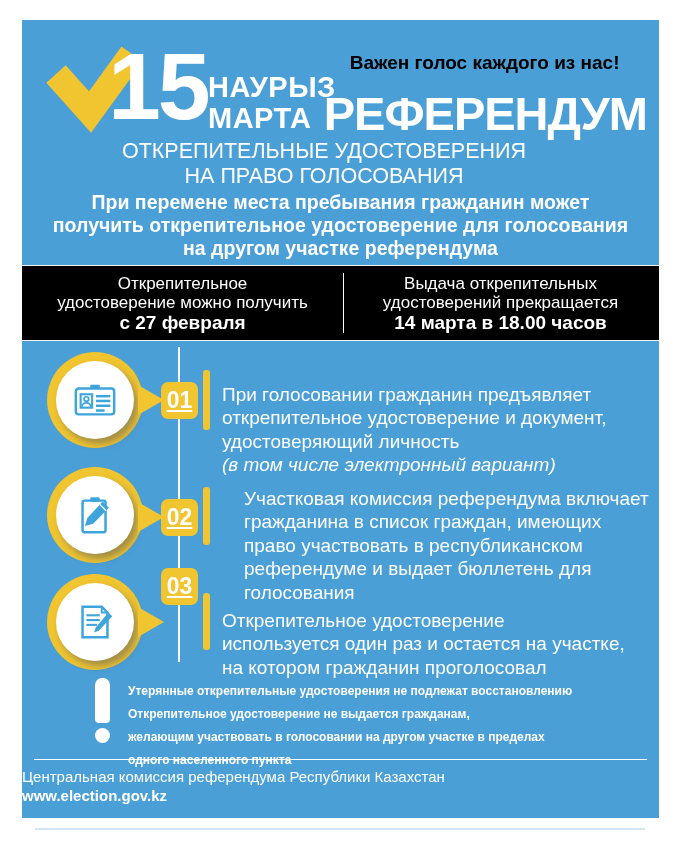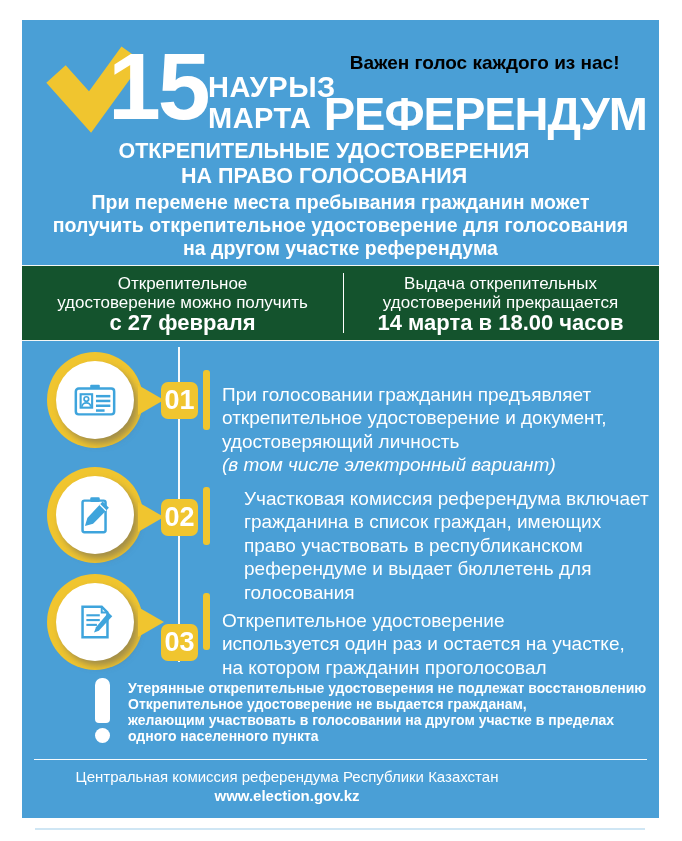--- a/index.html
+++ b/index.html
@@ -9,54 +9,54 @@
 
   
   .check-logo { position:absolute; left:24px; top:26px; width:92px; height:96px; }
   .big-day { position:absolute; left:86px; top:16px; font-size:95px; font-weight:800; line-height:100px; letter-spacing:-3px; }
   .month { position:absolute; left:176px; top:52px; font-size:29px; font-weight:800; line-height:31px; letter-spacing:.5px; white-space:pre-line;margin-left:10px; }
   .head-right { position:absolute; right:12px; top:32px; text-align:left; }
   .slogan { margin-left:26px; color:#000000; font-size:19px; font-weight:700; }
   .ref-title { font-size:47px; font-weight:800; letter-spacing:-1px; line-height:52px; margin-top:14px; }
 
   
-  .title-block { position:absolute; left:0; top:119px; width:604px; text-align:center; font-weight:700; font-size:21.5px; line-height:25px; }
+  .title-block { position:absolute; left:0; top:119px; width:604px; text-align:center; font-weight:400; font-size:21.5px; line-height:25px; }
   .subtitle { position:absolute; left:0; top:171px; width:637px; text-align:center; font-weight:700; font-size:19.5px; line-height:23px; white-space:pre-line; }
 
   
-  .band { position:absolute; left:0; top:245px; width:637px; height:76px; background:#14532d;
+  .band { position:absolute; left:0; top:245px; width:637px; height:76px; background:#000000;
           border-top:1px solid rgba(255,255,255,.95); border-bottom:1px solid rgba(255,255,255,.95); display:flex; }
   .band-divider { position:absolute; left:321px; top:7px; width:1px; height:60px; background:#fff; }
   .band-cell { display:flex; flex-direction:column; justify-content:center; text-align:center; font-size:17px; line-height:19px; }
   .band-cell.left { width:321px; }
   .band-cell.right { width:315px; }
-  .band-cell .hl { font-weight:700; font-size:22px; margin-top:1px; }
+  .band-cell .hl { font-weight:700; font-size:19px; margin-top:1px; }
   .band-lines { white-space:pre-line; }
 
   
   .steps-line { position:absolute; left:156px; top:327px; width:1.5px; height:315px; background:rgba(255,255,255,.95); }
   .step-circle { position:absolute; left:25px; width:96px; height:96px; border-radius:50%; background:#F0C52F; }
   .step-circle .inner { position:absolute; left:9px; top:9px; width:78px; height:78px; border-radius:50%; background:#fff;
         box-shadow:4px 5px 7px rgba(95,95,95,.55); display:flex; align-items:center; justify-content:center; }
   .pointer { position:absolute; left:116px; width:26px; height:30px; background:#F0C52F;
         clip-path:polygon(0 0, 100% 50%, 0 100%); }
   .badge { position:absolute; left:139px; width:37px; height:37px; background:#F0C52F; border-radius:7px;
-        color:#fff; font-size:27px; font-weight:800; display:flex; align-items:center; justify-content:center; }
+        color:#fff; font-size:23px; font-weight:800; display:flex; align-items:center; justify-content:center;text-decoration:underline; }
   .ybar { position:absolute; left:181px; width:7px; background:#F0C52F; border-radius:3px; }
   .step-text { position:absolute; left:200px; width:430px; font-size:19px; line-height:23.5px; white-space:pre-line; }
   .step-note { font-style:italic; }
 
   
   .excl-bar { position:absolute; left:73px; top:658px; width:15px; height:45px; background:#fff; border-radius:7px 7px 4px 4px; }
   .excl-dot { position:absolute; left:73px; top:708px; width:15px; height:15px; background:#fff; border-radius:50%; }
-  .warning-text { position:absolute; left:106px; top:660px; width:528px; font-size:14px; font-weight:700; line-height:16px; white-space:pre-line; }
+  .warning-text { position:absolute; left:106px; top:660px; width:528px; font-size:12px; font-weight:700; line-height:23px; white-space:pre-line; }
 
   
   .footer-rule { position:absolute; left:12px; top:739px; width:613px; height:1px; background:rgba(255,255,255,.95); }
-  .footer { position:absolute; left:0; top:747px; width:530px; text-align:center; font-size:15px; line-height:19px; }
+  .footer { position:absolute; left:0; top:747px; width:530px; font-size:15px; line-height:19px; }
   .footer .site { font-weight:700; }
 
   .bottom-accent { position:absolute; left:35px; top:828px; width:610px; height:2px; background:#CFE6F4; }
 
   svg { display:block; }
 </style>
 </head>
 <body>
 
 <div class="canvas">
@@ -148,21 +148,21 @@
           <path d="M11,8 h20 l6,6 v26 h-26 z" fill="none" stroke="#3EA4DC" stroke-width="2.6"></path>
           <path d="M31,8 v6 h6" fill="none" stroke="#3EA4DC" stroke-width="2"></path>
           <line x1="15" y1="17" x2="29" y2="17" stroke="#3EA4DC" stroke-width="2.2"></line>
           <line x1="15" y1="22" x2="29" y2="22" stroke="#3EA4DC" stroke-width="2.2"></line>
           <line x1="15" y1="27" x2="26" y2="27" stroke="#3EA4DC" stroke-width="2.2"></line>
           <polygon points="38,14 42,18 28,33 23,35 25,29.5" fill="#3EA4DC"></polygon>
         </svg>
       </div>
     </div>
     <div class="pointer" style="top:587px;"></div>
-    <div class="badge" style="top:604px;">03</div>
+    <div class="badge" style="top:548px;">03</div>
     <div class="ybar" style="top:573px; height:57px;"></div>
     <div class="step-text" style="top:565px;">
       <span>Открепительное удостоверение
 используется один раз и остается на участке,
 на котором гражданин проголосовал</span>
       <div class="step-note"></div>
     </div>
 
     <div class="excl-bar"></div>
     <div class="excl-dot"></div>

